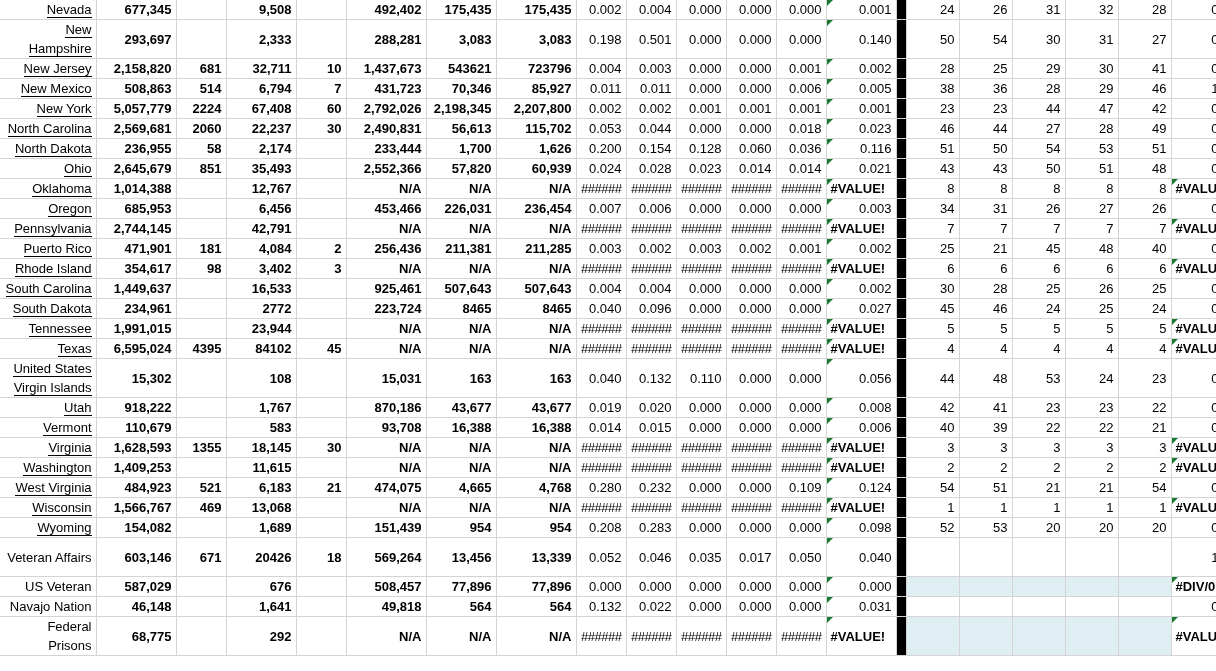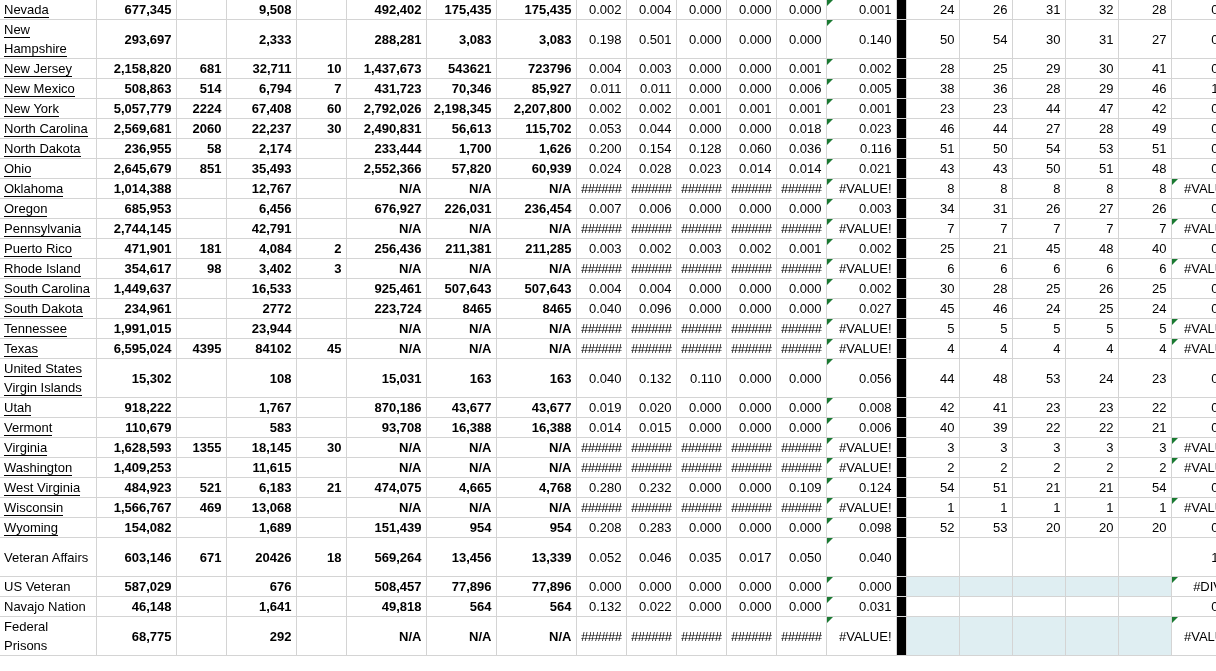--- a/index.html
+++ b/index.html
@@ -38,21 +38,21 @@
   col.c-n6{width:70px;}
   col.c-n7{width:80px;}
   col.c-d{width:50px;}
   col.c-dlast{width:70px;}
   col.c-gap{width:10px;}
   col.c-i{width:53px;}
   col.c-ilast{width:70px;}
 
   
   td.label{
-    text-align:left;
+    text-align:right;
     font-weight:normal;
     padding-left:2px;
   }
   td.label span.u{
     border-bottom:1px solid #000;
     display:inline;
   }
   td.num{
     text-align:right;
     font-weight:bold;
@@ -61,22 +61,22 @@
   td.dec{
     text-align:right;
     font-weight:normal;
     position:relative;
   }
   td.int{
     text-align:right;
     font-weight:normal;
   }
   td.err{
-    text-align:right;
-    font-weight:normal;
+    text-align:left;
+    font-weight:bold;
   }
   td.hash{
     text-align:right;
     font-weight:normal;
     letter-spacing:-0.5px;
   }
   td.black-gap{
     background:#000000;
     border-right:none;
     border-bottom:none;
@@ -336,21 +336,21 @@
           <td class="int">8</td>
           <td class="int">8</td>
           <td class="err tri">#VALUE!</td>
         </tr>
         <tr class="r1">
           <td class="label"><span class="u">Oregon</span></td>
           <td class="num">685,953</td>
           <td class="num"></td>
           <td class="num">6,456</td>
           <td class="num"></td>
-          <td class="num">676,927</td>
+          <td class="num">453,466</td>
           <td class="num">226,031</td>
           <td class="num">236,454</td>
           <td class="dec">0.007</td>
           <td class="dec">0.006</td>
           <td class="dec">0.000</td>
           <td class="dec">0.000</td>
           <td class="dec">0.000</td>
           <td class="dec tri">0.003</td>
           <td class="black-gap"></td>
           <td class="int">34</td>

